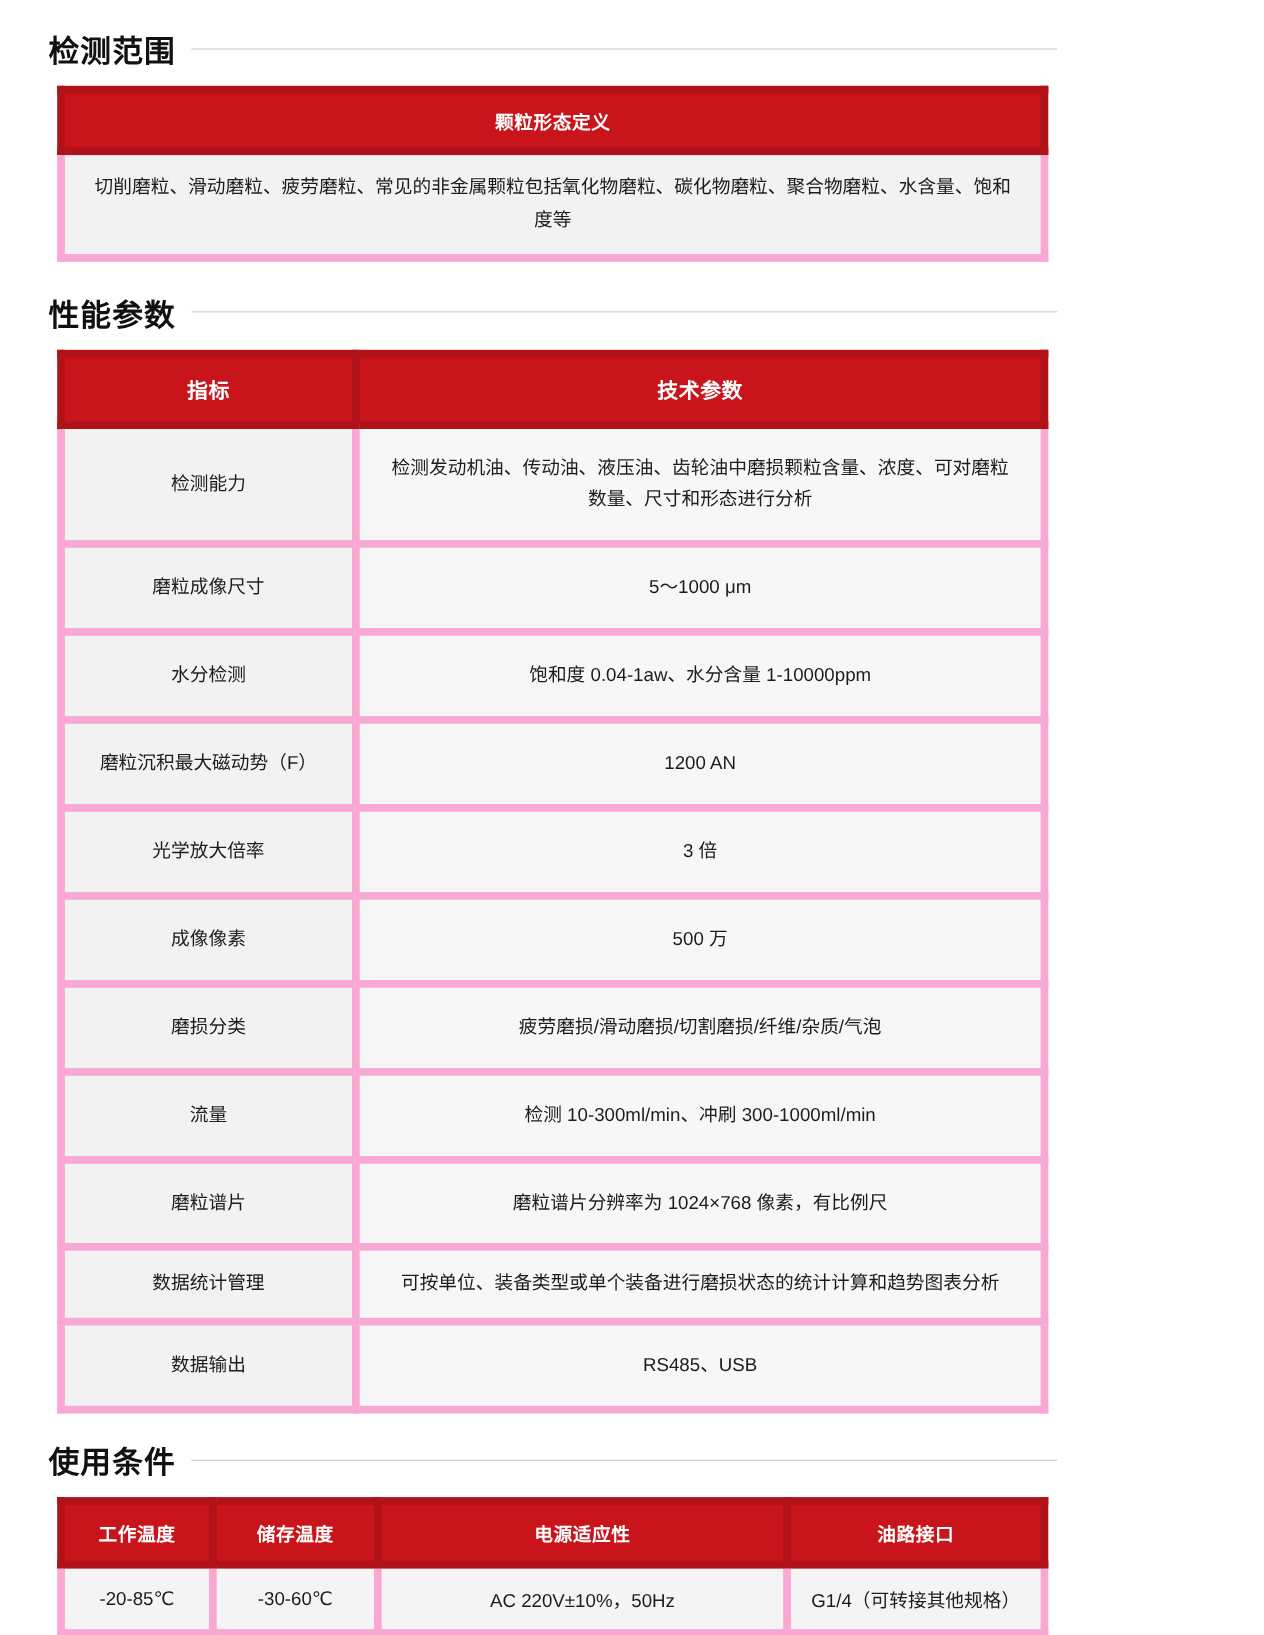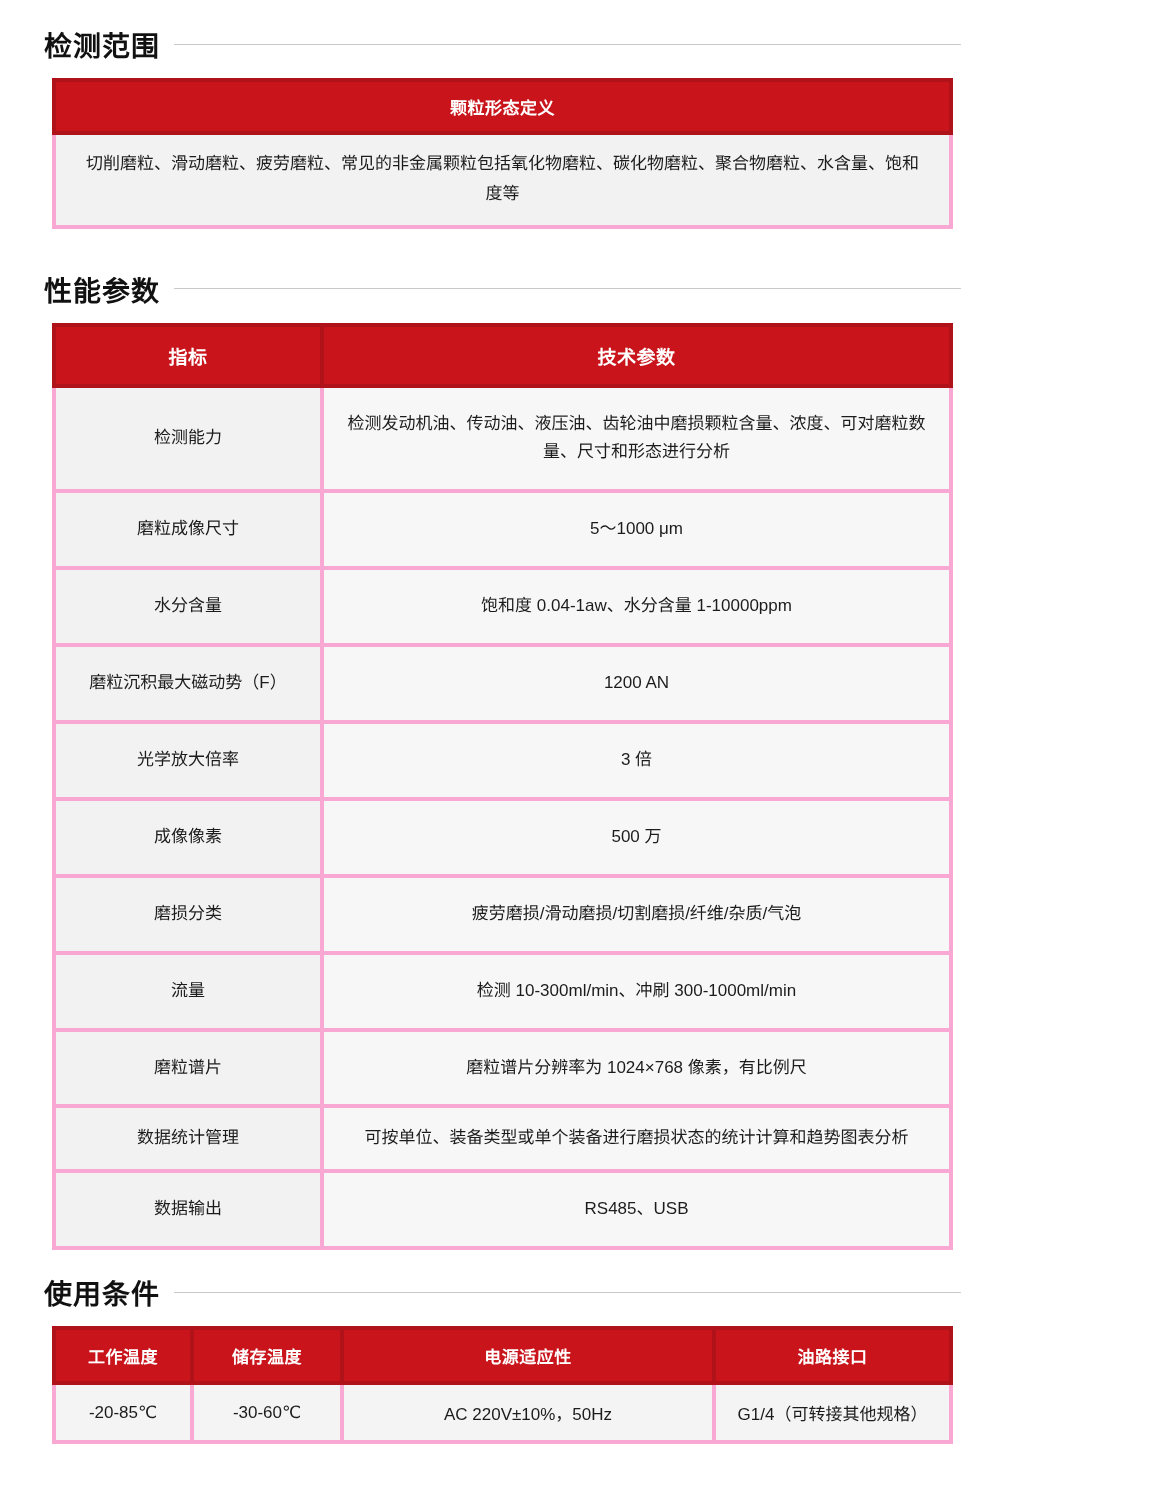--- a/index.html
+++ b/index.html
@@ -33,31 +33,31 @@
     letter-spacing: 1px;
     color: #111111;
     white-space: nowrap;
   }
   .section-head .rule {
     flex: 1 1 auto;
     height: 1px;
     background: #c9c9c9;
   }
   .head-scope { margin-top: 4px; }
-  .head-perf  { margin-top: 40px; align-items: center; }
+  .head-perf  { margin-top: 26px; align-items: center; }
   .head-cond  { margin-top: 22px; }
 
   
   table {
     border-collapse: collapse;
     width: 100%;
     table-layout: fixed;
   }
   .tbl th, .tbl td {
-    border: 4px solid #f9a8d4;
+    border: 7px solid #f9a8d4;
     text-align: center;
     vertical-align: middle;
   }
   .tbl thead th {
     background: #c8141a;
     color: #ffffff;
     font-weight: bold;
     border-color: #b0121a;
   }
 
@@ -163,21 +163,21 @@
       <tbody>
         <tr class="tall">
           <td class="label">检测能力</td>
           <td class="value">检测发动机油、传动油、液压油、齿轮油中磨损颗粒含量、浓度、可对磨粒数量、尺寸和形态进行分析</td>
         </tr>
         <tr class="tall">
           <td class="label">磨粒成像尺寸</td>
           <td class="value">5～1000 μm</td>
         </tr>
         <tr class="tall">
-          <td class="label">水分含量</td>
+          <td class="label">水分检测</td>
           <td class="value">饱和度 0.04-1aw、水分含量 1-10000ppm</td>
         </tr>
         <tr class="tall">
           <td class="label">磨粒沉积最大磁动势（F）</td>
           <td class="value">1200 AN</td>
         </tr>
         <tr class="tall">
           <td class="label">光学放大倍率</td>
           <td class="value">3 倍</td>
         </tr>

